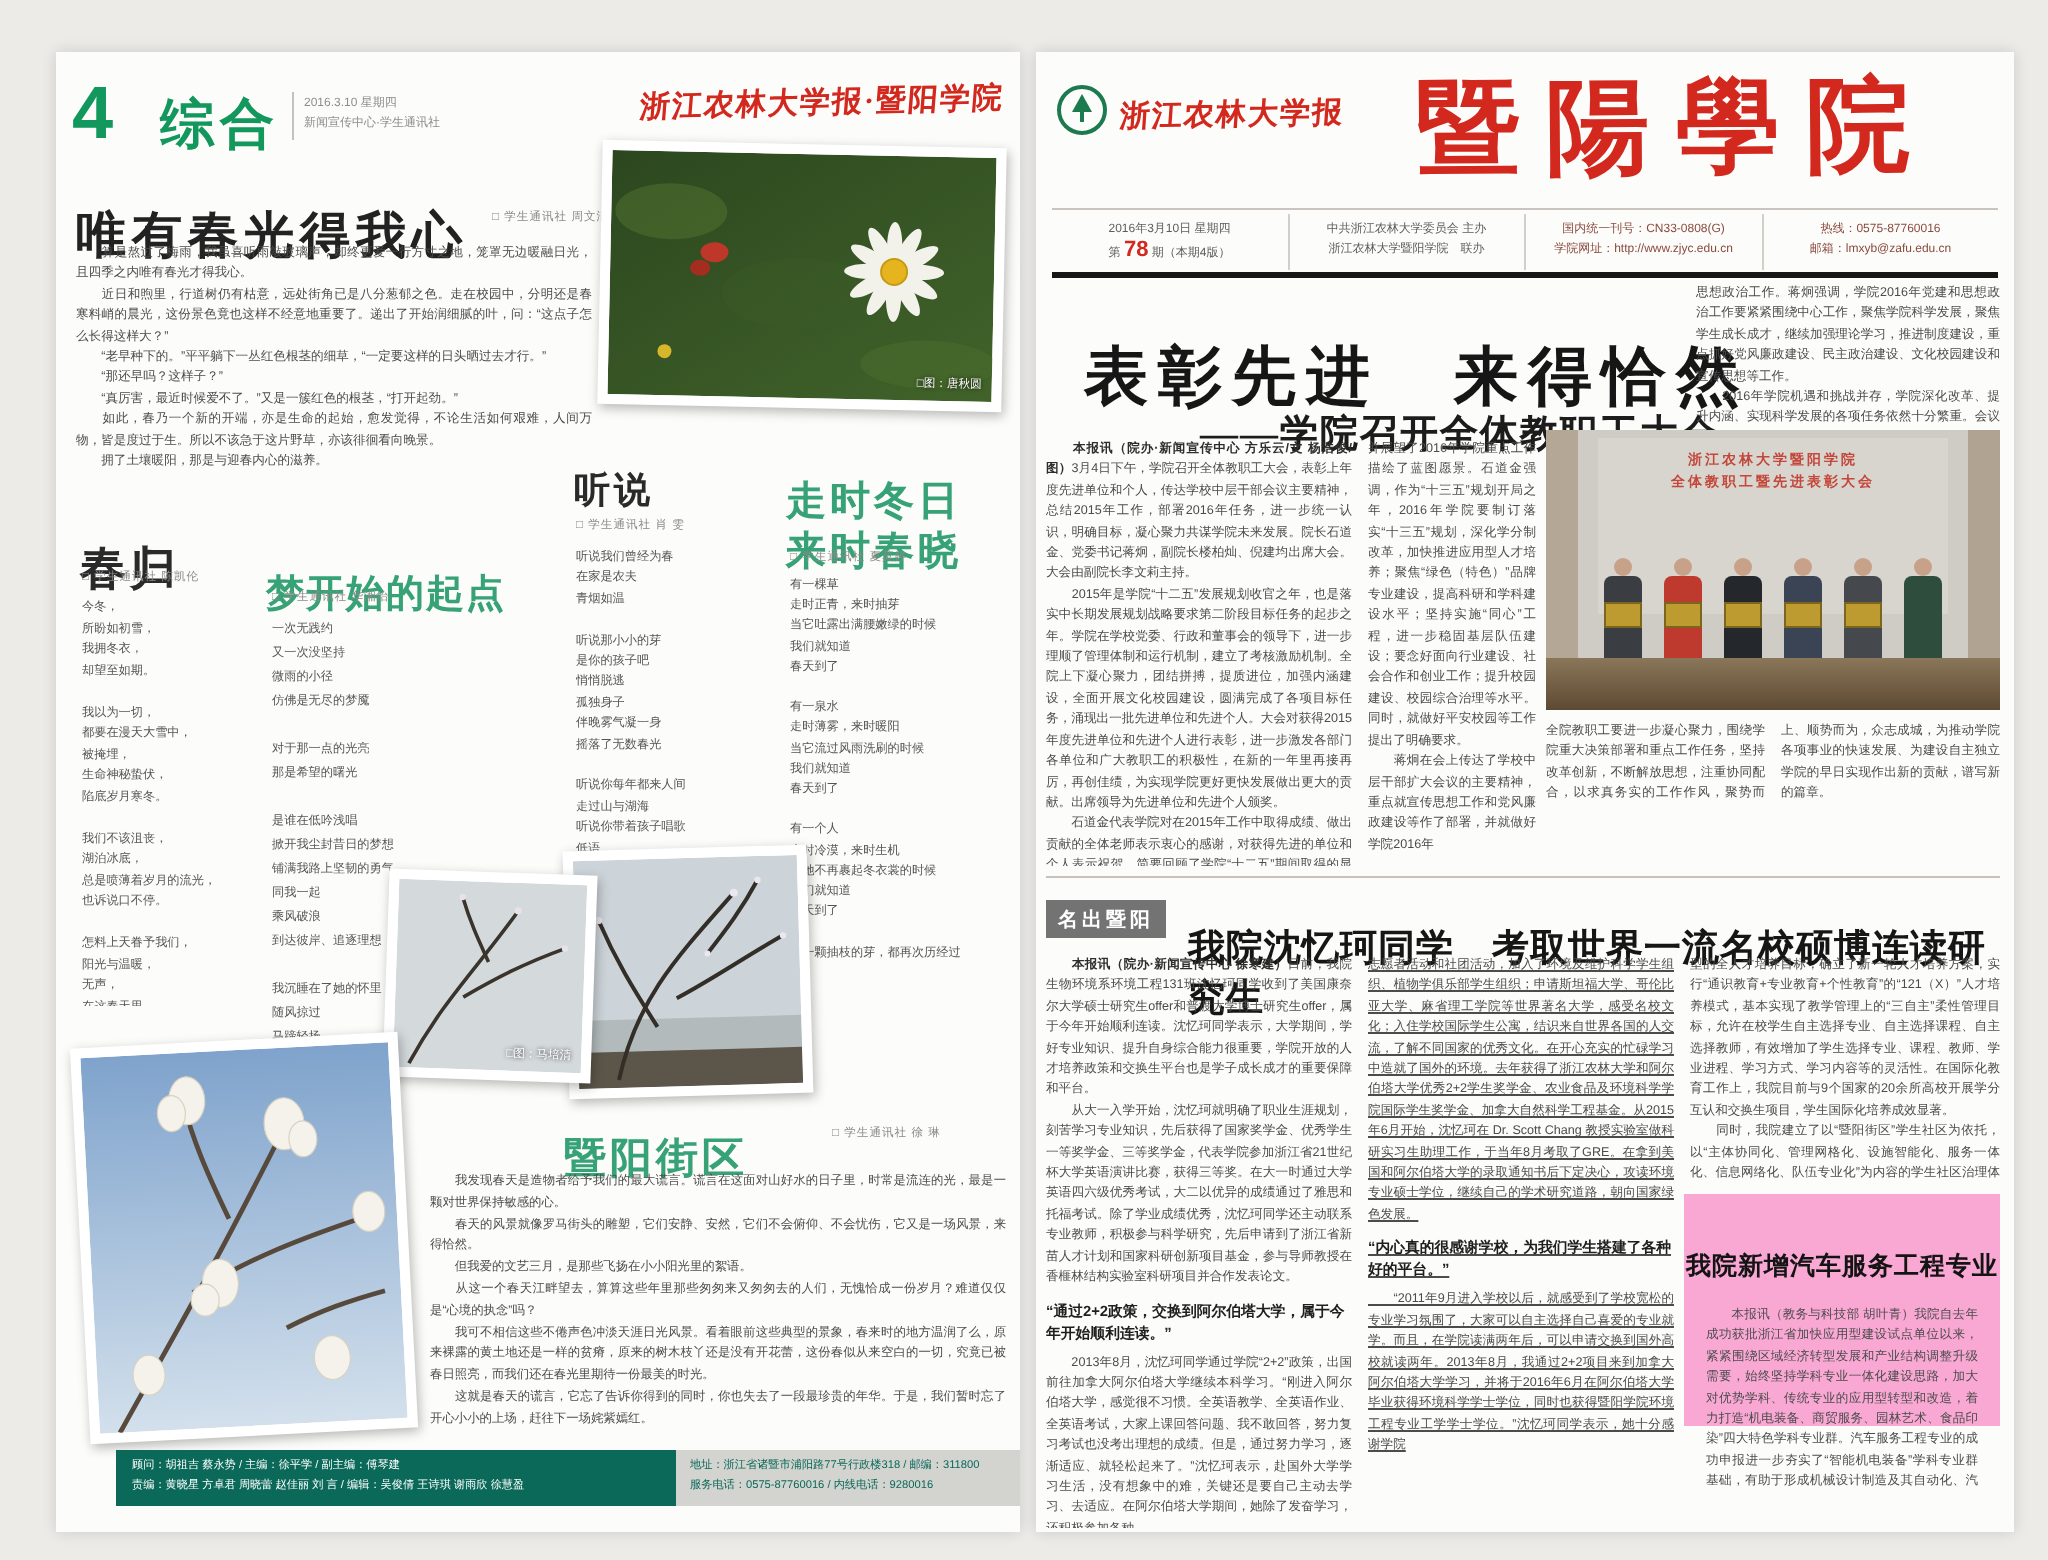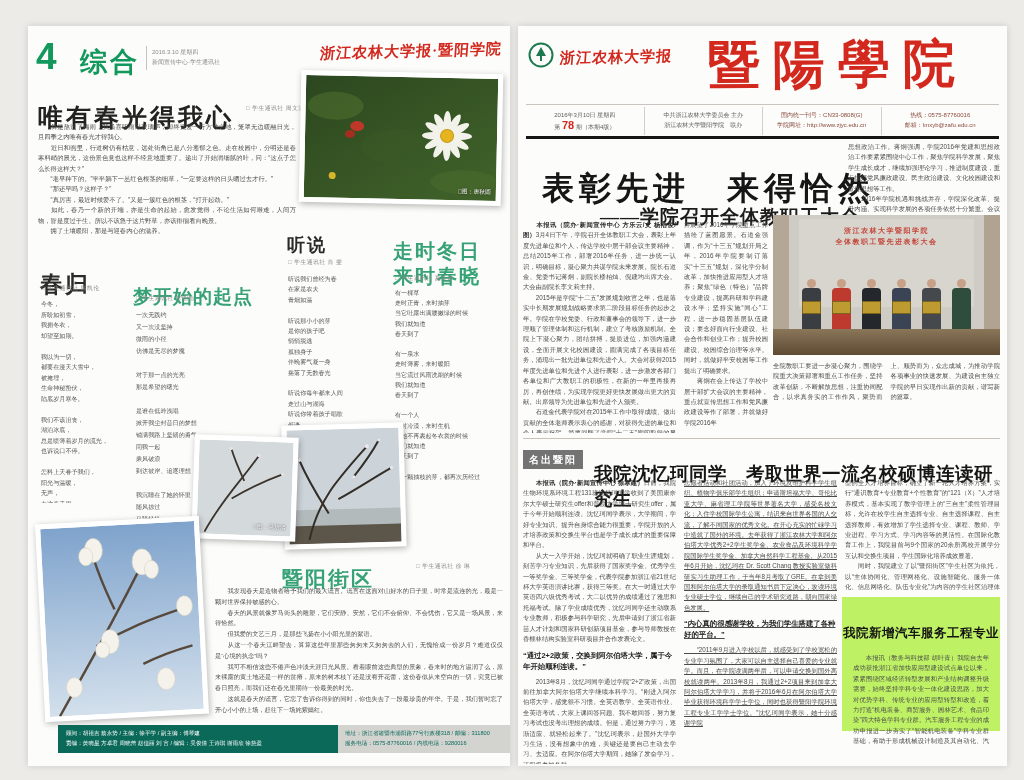--- a/index.html
+++ b/index.html
@@ -85,21 +85,21 @@
                   border:1px solid #7c651c;box-sizing:border-box;}
   .p1 .body{background:#3a3d42;} .p2 .body{background:#bf3a2e;} .p3 .body{background:#24282c;}
   .p4 .body{background:#3a4454;} .p5 .body{background:#45484d;} .p6 .body{background:#2e4d3c;}
   .a2-badge{left:5px;top:424px;width:60px;height:19px;background:#737373;color:#fff;font-size:10px;
             font-weight:700;letter-spacing:2px;display:flex;align-items:center;justify-content:center;}
   .a2-title{left:76px;top:420px;font-size:18.5px;font-weight:800;letter-spacing:.5px;color:#161616;}
   .a2-ca{left:5px;top:452px;width:153px;height:286px;}
   .a2-cb{left:166px;top:452px;width:153px;height:286px;text-decoration:underline;}
   .a2-cc{left:327px;top:452px;width:155px;height:114px;}
   .quote{font-size:7.4px;font-weight:800;line-height:11px;color:#1f1f1f;margin:5px 0;text-align:left;}
-  .a3-box{left:324px;top:571px;width:158px;height:134px;background:#bef264;}
+  .a3-box{left:324px;top:571px;width:158px;height:116px;background:#f9a8d4;}
   .a3-title{position:absolute;left:0;right:0;top:28px;text-align:center;font-size:12.5px;
             font-weight:800;color:#141414;letter-spacing:.5px;}
   .a3-body{position:absolute;left:11px;top:56px;width:136px;height:92px;}
   b.inbl{font-weight:700;color:#2e2e2e;}
 </style>
 </head>
 <body>
 
 <div class="stage">
 

